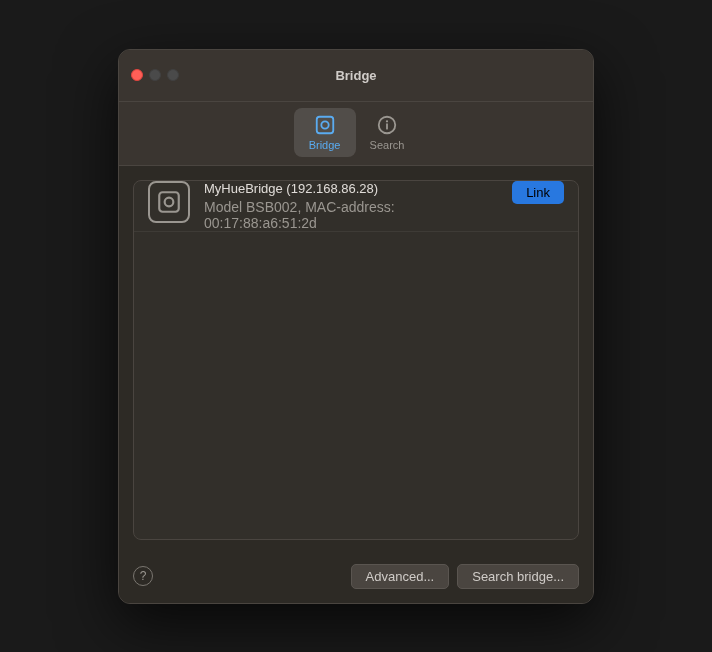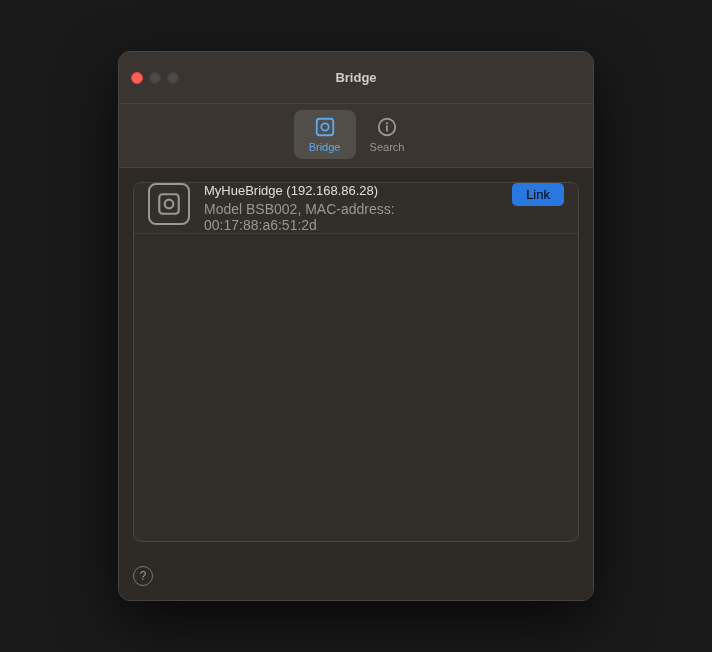--- a/index.html
+++ b/index.html
@@ -260,14 +260,18 @@
           <div class="bridge-name">MyHueBridge (192.168.86.28)</div>
           <div class="bridge-details">Model BSB002, MAC-address: 00:17:88:a6:51:2d</div>
         </div>
         <button class="link-button">Link</button>
       </div>
     </div>
   </div>
 
   <div class="footer">
     <button class="help-button">?</button>
+    <div class="footer-right">
+      <button class="footer-button">Advanced...</button>
+      <button class="footer-button">Search bridge...</button>
+    </div>
   </div>
 </div>
 
 </body></html>

